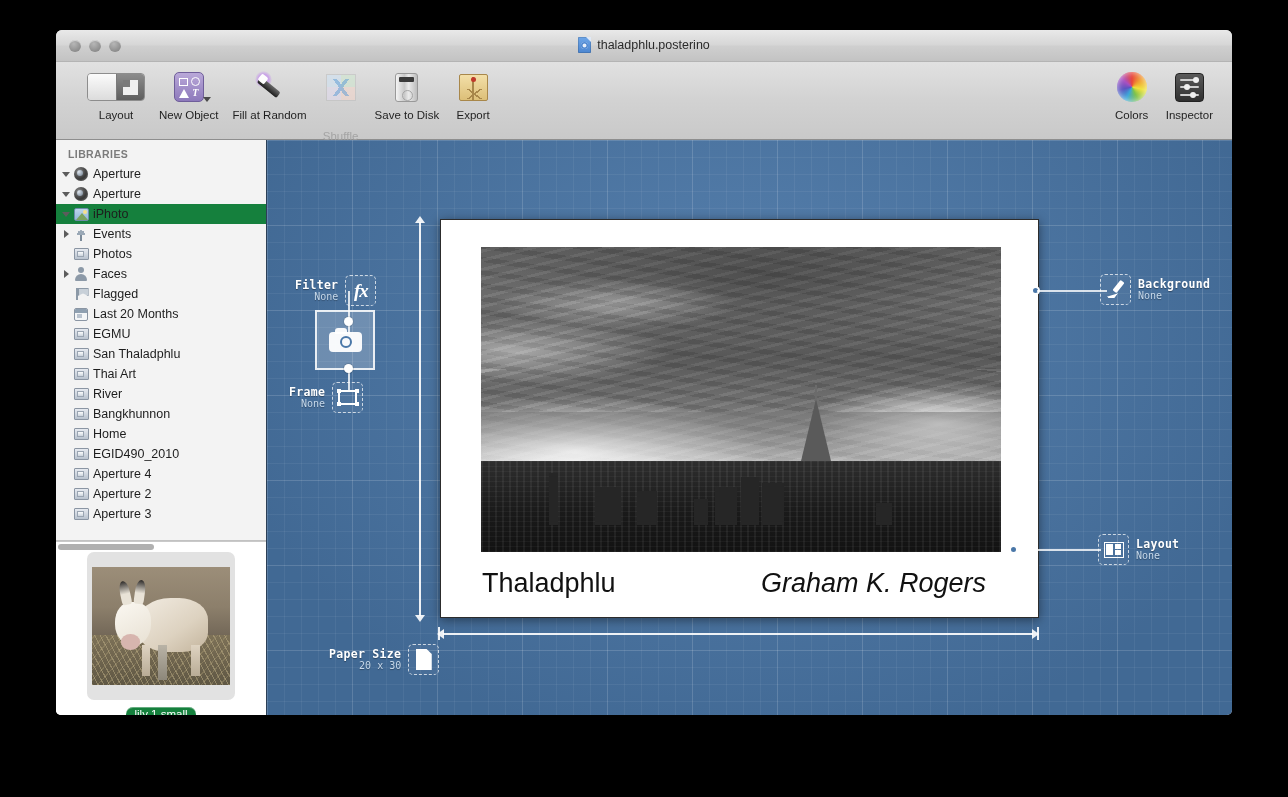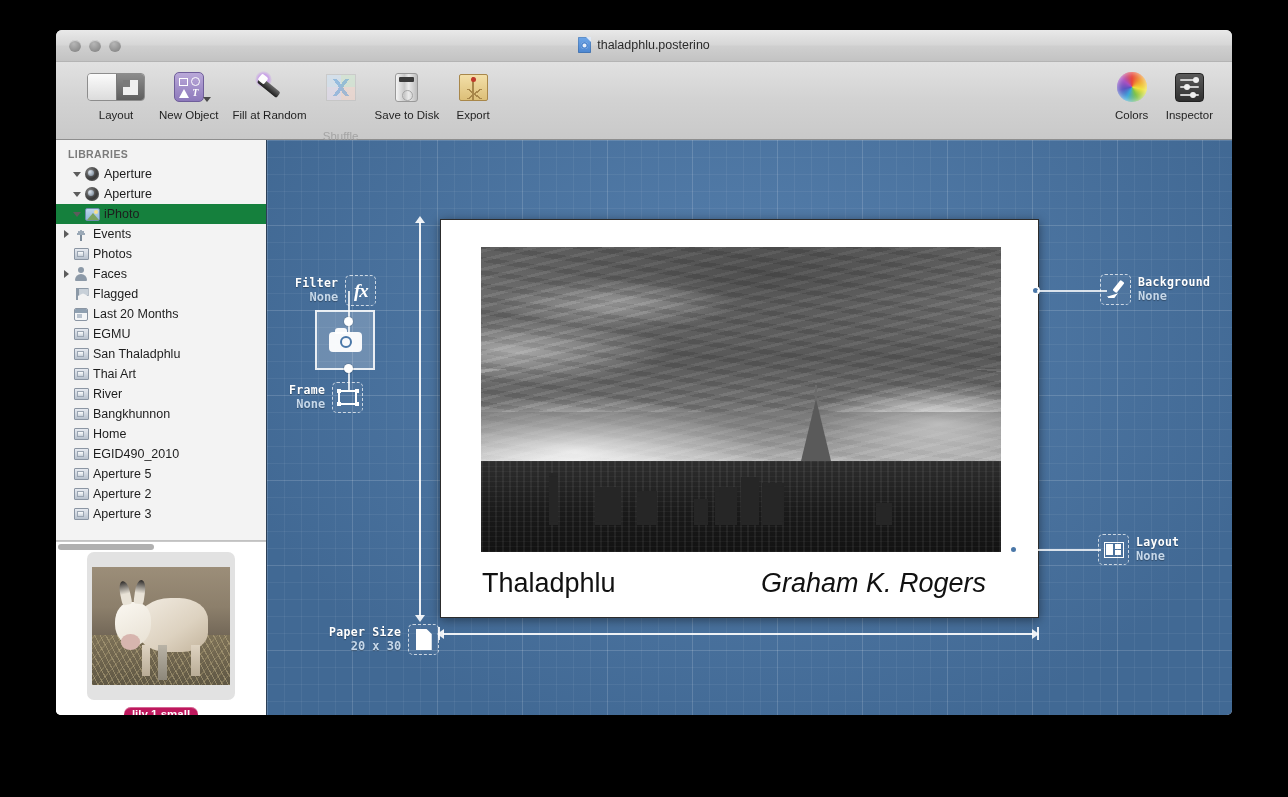--- a/index.html
+++ b/index.html
@@ -243,21 +243,21 @@
   }
   #lib-header {
     font-size: 10.5px; font-weight: bold; color: #7b7b7b;
     letter-spacing: 0.4px;
     padding: 8px 0 4px 12px;
   }
   #lib-list { flex: 0 0 auto; height: 376px; overflow: hidden; position: relative; }
   .row {
     display: flex; align-items: center; height: 20px;
     font-size: 12.5px; color: #1d1d1d; white-space: nowrap;
-    padding-left: 15px;
+    padding-left: 4px;
   }
   .row.sel { background: #15803d; }
   .tri {
     width: 12px; display:flex; align-items:center; justify-content:center;
     flex: 0 0 12px;
   }
   .tri i {
     width: 0; height: 0;
     border-left: 4.5px solid transparent; border-right: 4.5px solid transparent;
     border-top: 5.5px solid #5c5c5c;
@@ -419,22 +419,22 @@
   #thumb-photo .leg1, #thumb-photo .leg2, #thumb-photo .leg3 {
     position:absolute; width: 6%; height: 26%;
     background: linear-gradient(to bottom,#ded3c1,#b9ac96);
     bottom: 8%;
   }
   #thumb-photo .leg1 { left: 36%; }
   #thumb-photo .leg2 { left: 48%; height: 30%; bottom: 4%; background: linear-gradient(to bottom,#b9b3a6,#8d877a); }
   #thumb-photo .leg3 { left: 72%; }
   #thumb-badge {
     margin-top: 7px;
-    background: #be185d; color: #fff;
-    font-size: 11.5px; font-weight: bold;
+    background: #15803d; color: #fff;
+    font-size: 11.5px; font-weight: normal;
     padding: 1px 8px; border-radius: 9px;
     box-shadow: inset 0 1px 0 rgba(255,255,255,0.35);
   }
 
   
   #canvas {
     flex: 1; position: relative; overflow: hidden;
     background-color: #4a77a8;
     background-image:
       linear-gradient(rgba(255,255,255,0.10) 1px, transparent 1px),
@@ -522,21 +522,21 @@
   .bp-label {
     font-family: "DejaVu Sans Mono", monospace;
     font-size: 11.5px; font-weight: bold;
     letter-spacing: 0.3px;
     color: #ffffff;
     text-shadow: 0 1px 1px rgba(0,0,0,0.35);
     line-height: 1.05;
   }
   .bp-sub {
     font-family: "DejaVu Sans Mono", monospace;
-    font-size: 12px; color: #c6d8ea; font-weight: bold;
+    font-size: 10px; color: #c6d8ea; font-weight: normal;
     text-shadow: 0 1px 1px rgba(0,0,0,0.3);
   }
   .bp-box {
     width: 31px; height: 31px; border-radius: 5px;
     border: 1.6px dashed rgba(255,255,255,0.72);
     display: flex; align-items: center; justify-content: center;
     background: rgba(255,255,255,0.04);
   }
   .bp-line { position: absolute; background: rgba(255,255,255,0.8); }
   .bp-dot {
@@ -881,21 +881,21 @@
             </span>
             <span class="lbl">EGID490_2010</span>
           </div>
           <div class="row indent">
             <span class="tri none">
               <i></i>
             </span>
             <span class="ico">
               <i class="si-album"></i>
             </span>
-            <span class="lbl">Aperture 5</span>
+            <span class="lbl">Aperture 4</span>
           </div>
           <div class="row indent">
             <span class="tri none">
               <i></i>
             </span>
             <span class="ico">
               <i class="si-album"></i>
             </span>
             <span class="lbl">Aperture 2</span>
           </div>
@@ -1027,21 +1027,21 @@
         <i class="cap-t"></i>
           <i class="cap-b"></i>
       </div>
       <div class="meas-h" style="left:176px; top:493px; width:590px;">
         <i class="cap-l"></i>
           <i class="cap-r"></i>
       </div>
       <div class="tick" style="left:171px; top:487px;"></div>
       <div class="tick" style="left:770px; top:487px;"></div>
 
-      <div class="bp" style="left:62px; top:484px; display:flex; align-items:center; gap:7px;">
+      <div class="bp" style="left:62px; top:504px; display:flex; align-items:center; gap:7px;">
         <div style="text-align:right;">
           <div class="bp-label">Paper Size</div>
           <div class="bp-sub">20 x 30</div>
         </div>
         <div class="bp-box">
             <span class="page-glyph"></span>
           </div>
       </div>
 
     </div>

